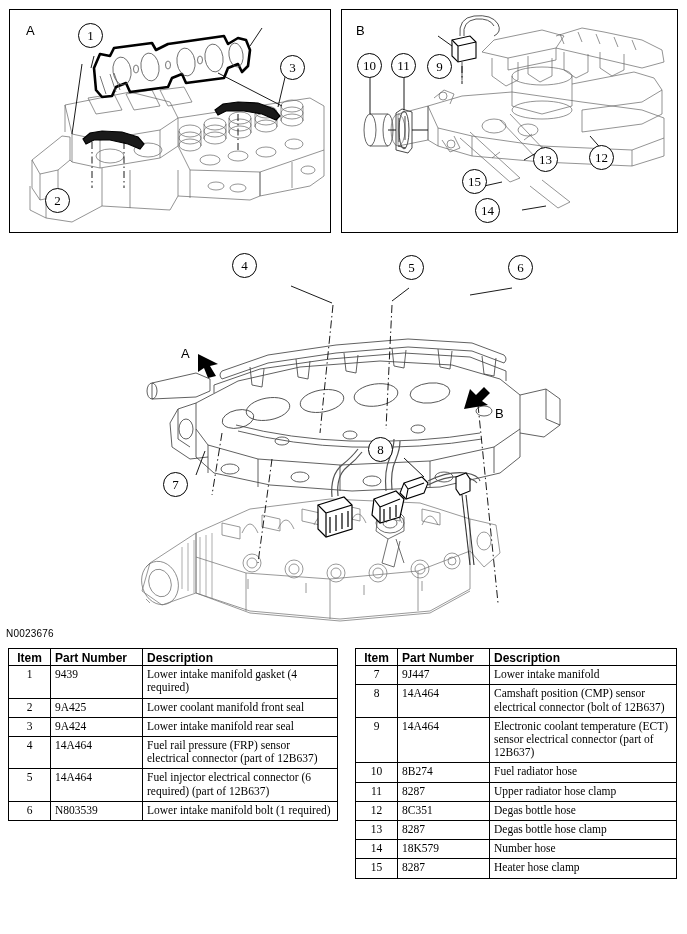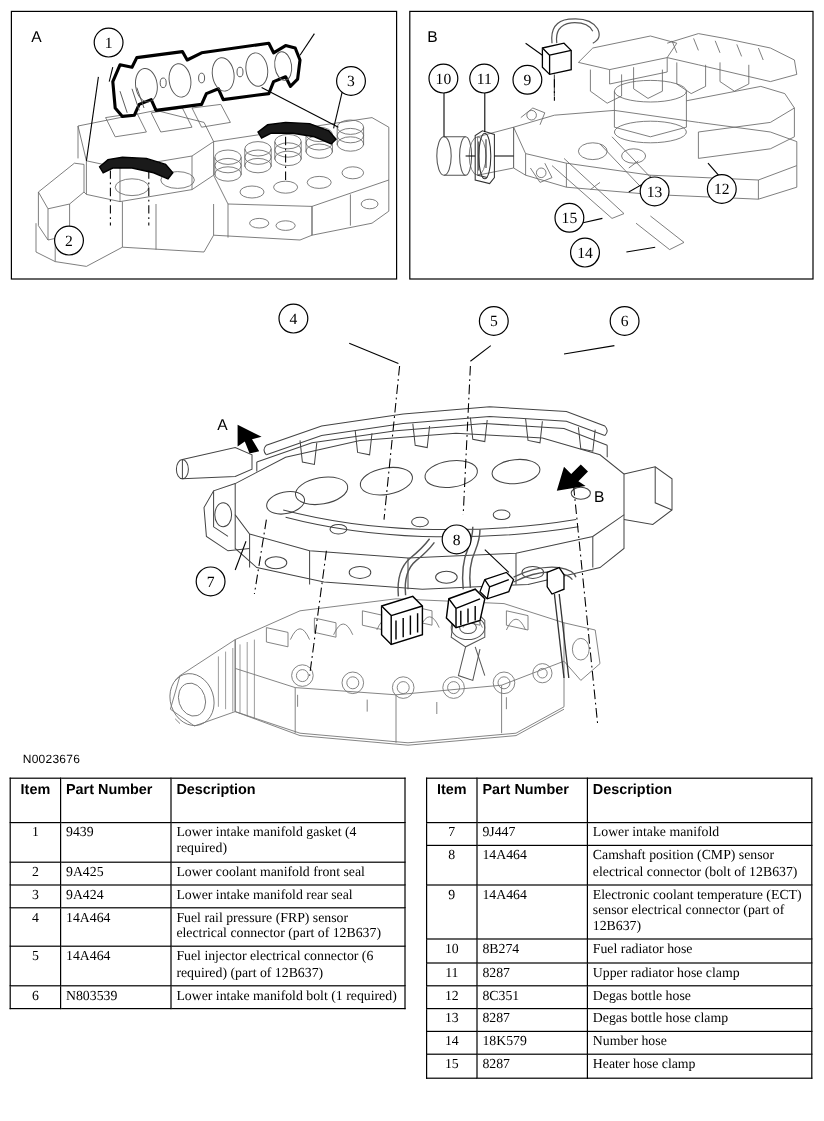--- a/index.html
+++ b/index.html
@@ -58,21 +58,21 @@
     font-size: 13px;
     z-index: 41;
   }
 
   
   .art { position: absolute; left: 0; top: 0; pointer-events: none; }
 
   
   #ref-id {
     position: absolute;
-    left: 19px;
+    left: 6px;
     top: 628px;
     font-family: "Liberation Sans", sans-serif;
     font-size: 10px;
     letter-spacing: .2px;
   }
 
   
   .parts-table {
     position: absolute;
     border-collapse: collapse;
@@ -86,21 +86,21 @@
     font-family: "Liberation Serif", serif;
     font-size: 11.5px;
     line-height: 13.2px;
   }
   .parts-table th {
     font-family: "Liberation Sans", sans-serif;
     font-weight: bold;
     font-size: 12px;
     text-align: left;
     padding-top: 3px;
-    padding-bottom: 20px;
+    padding-bottom: 0;
   }
   .parts-table th.c-item { text-align: center; }
   .parts-table td.c-item { text-align: center; }
 
   #table-left  { left: 8px;   top: 648px; width: 330px; }
   #table-right { left: 355px; top: 648px; width: 322px; }
 
   #table-left  col.w-item { width: 42px; }
   #table-left  col.w-part { width: 92px; }
   #table-right col.w-item { width: 42px; }

